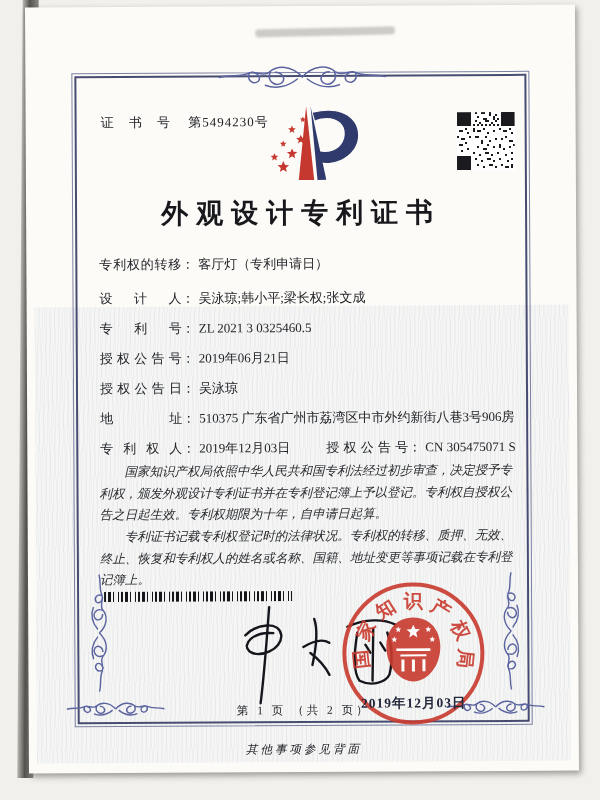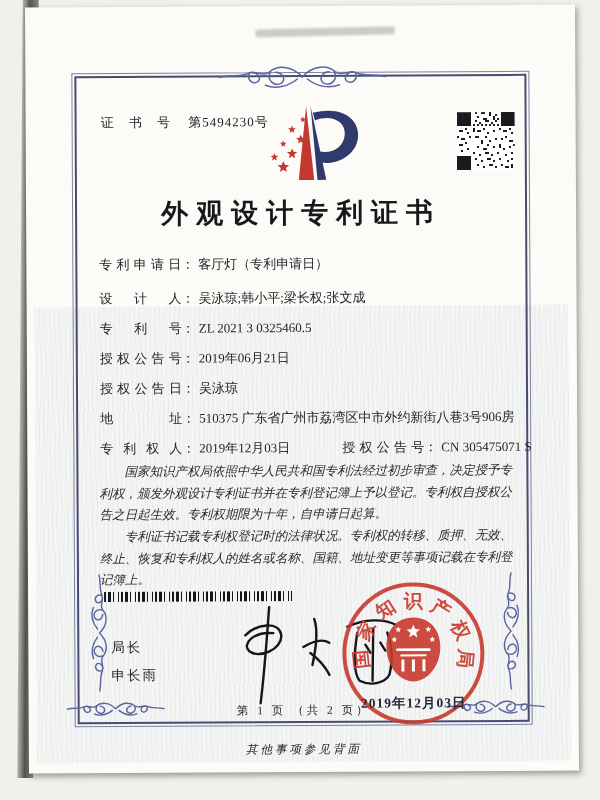--- a/index.html
+++ b/index.html
@@ -26,21 +26,21 @@
   .certno .lbl{letter-spacing:6px;margin-right:8px;}
   .logo{position:absolute;left:178px;top:26px;width:112px;height:88px;}
   .qr{position:absolute;left:380px;top:36px;width:58px;height:58px;}
   .title{position:absolute;left:0;top:118px;width:100%;text-align:center;
       font-size:27px;font-weight:700;letter-spacing:8px;color:#17171c;}
   .fields{position:absolute;left:22px;top:176px;width:410px;}
   .frow{margin-bottom:9px;font-size:13px;line-height:21px;white-space:nowrap;}
   .frow:first-child{margin-bottom:13px;}
   .flabel{display:inline-block;width:82px;text-align:justify;text-align-last:justify;vertical-align:bottom;}
   .fcolon{margin-right:4px;}
-  .pair2{margin-left:52px;}
+  .pair2{margin-left:36px;}
   .paras{position:absolute;left:21px;top:384px;width:414px;font-size:12.5px;
       line-height:1.73;font-style:italic;color:#2a2b30;}
   .paras p{text-indent:2em;}
   .barcode{position:absolute;left:25px;top:514px;width:188px;height:10px;
       background:repeating-linear-gradient(90deg,#15151a 0 2px,transparent 2px 4px,
         #15151a 4px 7px,transparent 7px 9px,#15151a 9px 10px,transparent 10px 14px,
         #15151a 14px 15px,transparent 15px 17px);}
   .signer{position:absolute;left:32px;top:556px;font-size:13.5px;line-height:28px;letter-spacing:2px;}
   .signature{position:absolute;left:138px;top:524px;width:200px;height:110px;}
   .seal{position:absolute;left:263px;top:506px;width:142px;height:142px;opacity:.9;}
@@ -141,21 +141,21 @@
               <rect x="0" y="22" width="7" height="7"></rect>
             <path d="M9 0h1v1H9z M12 0h2v1h-2z M16 0h1v2h-1z M19 1h1v1h-1z M10 2h1v1h-1z M13 3h2v1h-2z M18 2h1v2h-1z M20 3h1v1h-1z M9 4h1v1H9z M11 5h1v1h-1z M14 4h2v1h-2z M17 5h1v1h-1z M19 4h1v1h-1z M8 6h1v1H8z M10 6h1v1h-1z M12 6h1v1h-1z M14 6h1v1h-1z M16 6h1v1h-1z M18 6h1v1h-1z M20 6h1v1h-1z M1 9h2v1H1z M4 8h1v1H4z M5 10h1v1H5z M0 12h1v1H0z M2 13h2v1H2z M6 12h1v1H6z M4 15h1v1H4z M1 16h2v1H1z M5 18h1v1H5z M2 19h1v1H2z M8 8h1v2H8z M10 9h2v1h-2z M13 8h1v1h-1z M15 10h1v1h-1z M18 9h1v1h-1z M21 8h1v1h-1z M23 9h2v1h-2z M26 8h1v1h-1z M27 10h1v1h-1z M24 12h1v1h-1z M22 13h1v1h-1z M26 14h2v1h-2z M9 12h2v1H9z M14 12h1v1h-1z M12 14h1v2h-1z M16 14h1v1h-1z M19 13h1v1h-1z M10 17h1v1h-1z M13 18h2v1h-2z M15 16h1v1h-1z M18 17h1v1h-1z M21 16h1v2h-1z M23 18h1v1h-1z M26 17h1v1h-1z M28 16h1v1h-1z M8 20h1v1H8z M11 21h1v1h-1z M14 20h2v1h-2z M17 21h1v1h-1z M20 20h1v1h-1z M24 21h1v1h-1z M27 20h1v1h-1z M9 23h1v1H9z M12 24h1v1h-1z M15 23h2v1h-2z M18 24h1v1h-1z M21 23h1v1h-1z M25 24h1v1h-1z M27 23h1v1h-1z M10 26h1v1h-1z M13 27h1v1h-1z M16 26h2v1h-2z M19 27h1v1h-1z M22 26h1v1h-1z M24 27h2v1h-2z M27 26h1v2h-1z"></path>
           </g>
         </svg>
       </div>
 
       <div class="title">外观设计专利证书</div>
 
       <div class="fields">
         <div class="frow">
-          <span class="flabel">专利申请日</span><span class="fcolon">：</span><span class="fvalue">客厅灯（专利申请日）</span>
+          <span class="flabel">专利权的转移</span><span class="fcolon">：</span><span class="fvalue">客厅灯（专利申请日）</span>
         </div>
         <div class="frow">
           <span class="flabel">设计人</span><span class="fcolon">：</span><span class="fvalue">吴泳琼;韩小平;梁长权;张文成</span>
         </div>
         <div class="frow">
           <span class="flabel">专利号</span><span class="fcolon">：</span><span class="fvalue">ZL 2021 3 0325460.5</span>
         </div>
         <div class="frow">
           <span class="flabel">授权公告号</span><span class="fcolon">：</span><span class="fvalue">2019年06月21日</span>
         </div>
@@ -170,24 +170,20 @@
         </div>
       </div>
 
       <div class="paras">
         <p>国家知识产权局依照中华人民共和国专利法经过初步审查，决定授予专利权，颁发外观设计专利证书并在专利登记簿上予以登记。专利权自授权公告之日起生效。专利权期限为十年，自申请日起算。</p>
         <p>专利证书记载专利权登记时的法律状况。专利权的转移、质押、无效、终止、恢复和专利权人的姓名或名称、国籍、地址变更等事项记载在专利登记簿上。</p>
       </div>
 
       <div class="barcode"></div>
 
-      <div class="signer">
-        <div>局长</div>
-        <div>申长雨</div>
-      </div>
 
       <div class="signature">
         <svg width="200" height="110" viewBox="0 0 200 110" fill="none" stroke="#15151c" stroke-width="2.4" stroke-linecap="round">
           <path d="M52 6 C50 30 48 62 43 102"></path>
           <path d="M28 34 C40 22 62 20 64 34 C65 48 42 58 32 50 C24 43 36 30 56 32"></path>
           <path d="M95 64 C99 46 101 30 97 18"></path>
           <path d="M86 46 C96 40 106 38 112 42"></path>
           <path d="M93 52 C101 58 108 66 112 74"></path>
           <path d="M130 26 C148 18 166 18 178 24"></path>
           <path d="M140 32 C136 56 136 72 142 80 C154 86 168 82 172 74 C176 58 174 42 170 32"></path>

